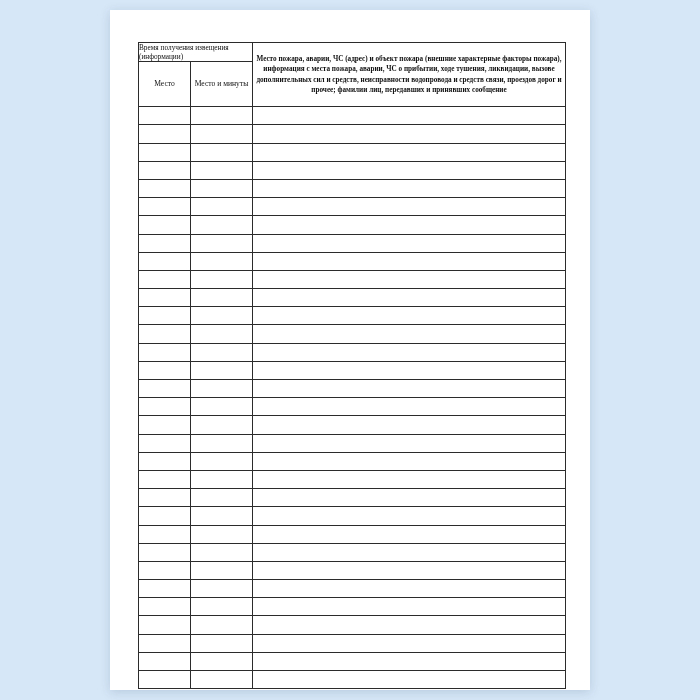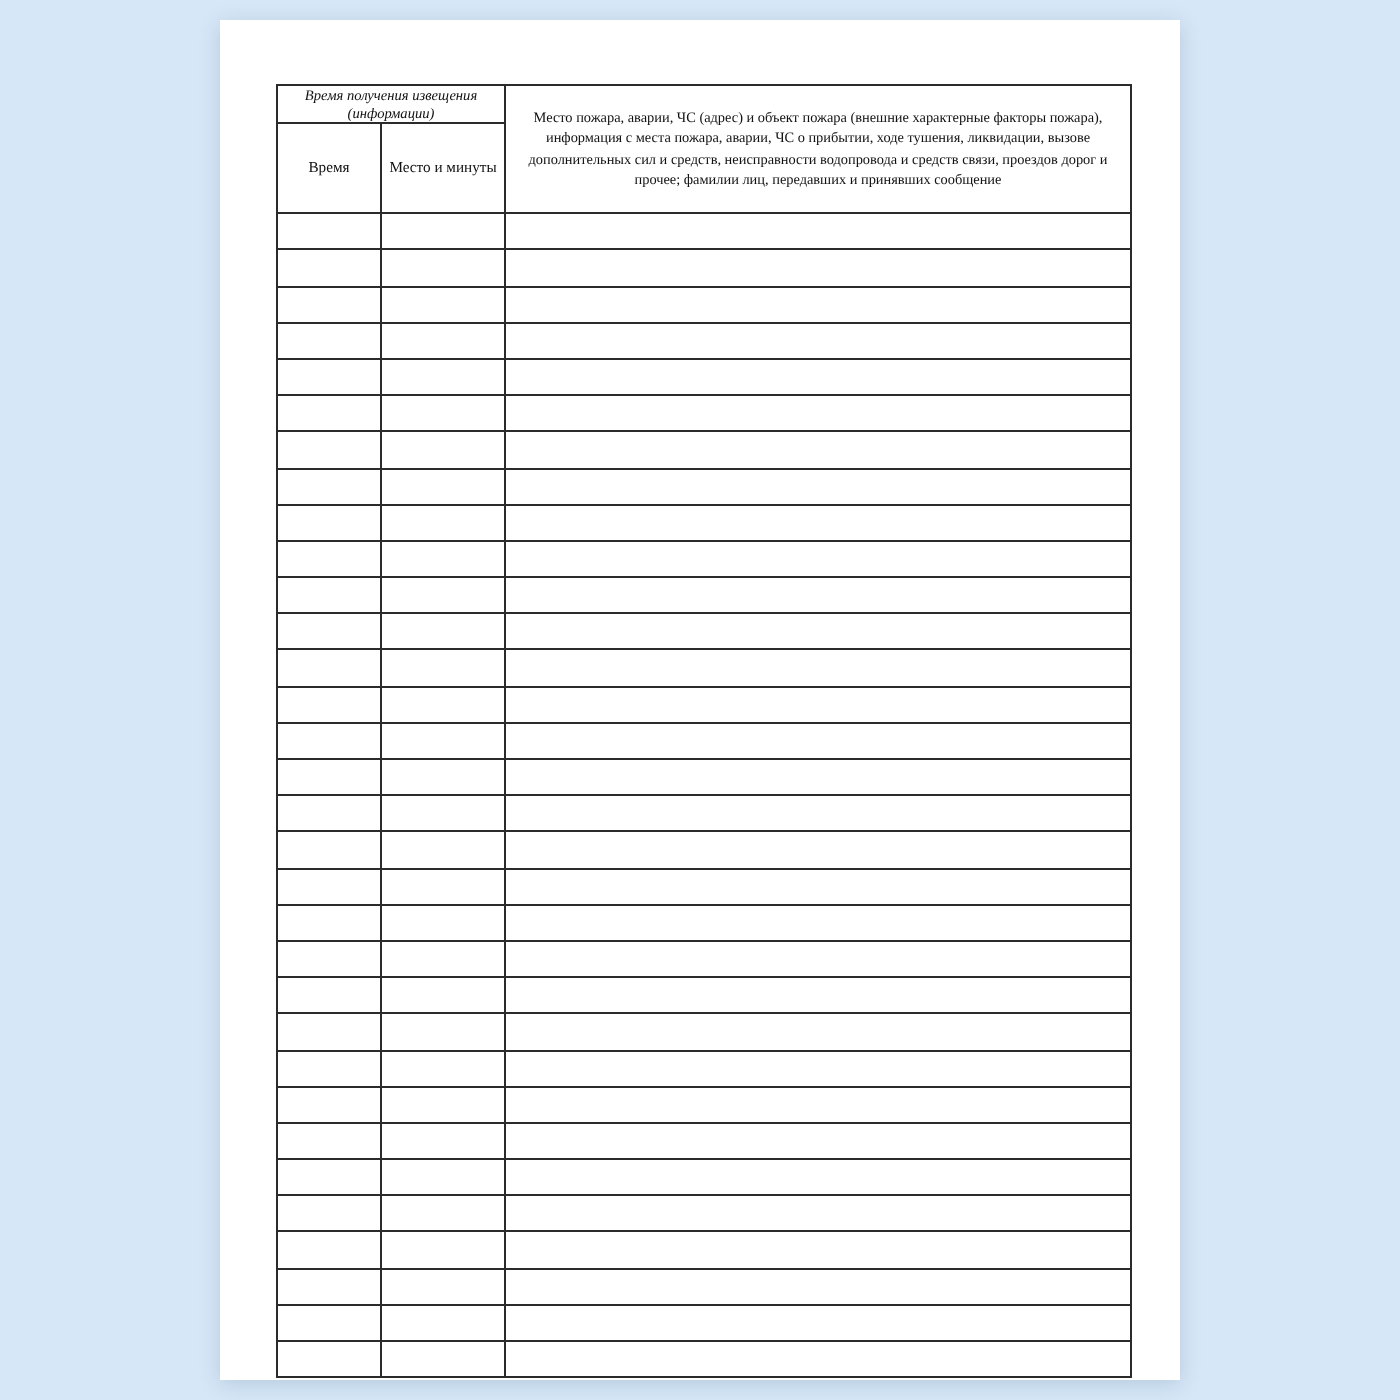--- a/index.html
+++ b/index.html
@@ -42,43 +42,42 @@
   table.journal th,
   table.journal td {
     border: 1px solid #2b2b2b;
     padding: 0;
   }
   .col-date { width: 52px; }
   .col-time { width: 62px; }
   .col-desc { width: auto; }
 
   .hdr-top {
-    text-align: center;
+    text-align: left;
     font-size: 7.3px;
     line-height: 1.25;
     padding: 4px 2px 4px 2px;
     font-weight: normal;
     color: #111;
-    font-style: italic;
   }
   .hdr-sub {
     text-align: center;
     font-size: 7.6px;
     line-height: 1.25;
     padding: 10px 2px 10px 2px;
     font-weight: normal;
     color: #111;
     height: 44px;
     vertical-align: middle;
   }
   .hdr-desc {
     font-size: 7.2px;
     line-height: 1.45;
     padding: 6px 8px;
-    font-weight: normal;
+    font-weight: bold;
     color: #111;
     vertical-align: middle;
   }
   .row-cell {
     height: 17.2px;
   }
   .blank {
     font-size: 7px;
     color: #111;
   }
@@ -94,21 +93,21 @@
           <col class="col-date">
           <col class="col-time">
           <col class="col-desc">
         </colgroup>
         <thead>
           <tr>
             <th class="hdr-top" colspan="2">Время получения извещения (информации)</th>
             <th class="hdr-desc" rowspan="2">Место пожара, аварии, ЧС (адрес) и объект пожара (внешние характерные факторы пожара), информация с места пожара, аварии, ЧС о прибытии, ходе тушения, ликвидации, вызове дополнительных сил и средств, неисправности водопровода и средств связи, проездов дорог и прочее; фамилии лиц, передавших и принявших сообщение</th>
           </tr>
           <tr>
-            <th class="hdr-sub">Время</th>
+            <th class="hdr-sub">Место</th>
             <th class="hdr-sub">Место и минуты</th>
           </tr>
         </thead>
         <tbody id="rows-body">
             <tr>
               <td class="row-cell blank"></td>
               <td class="row-cell blank"></td>
               <td class="row-cell blank"></td>
             </tr>
             <tr>

